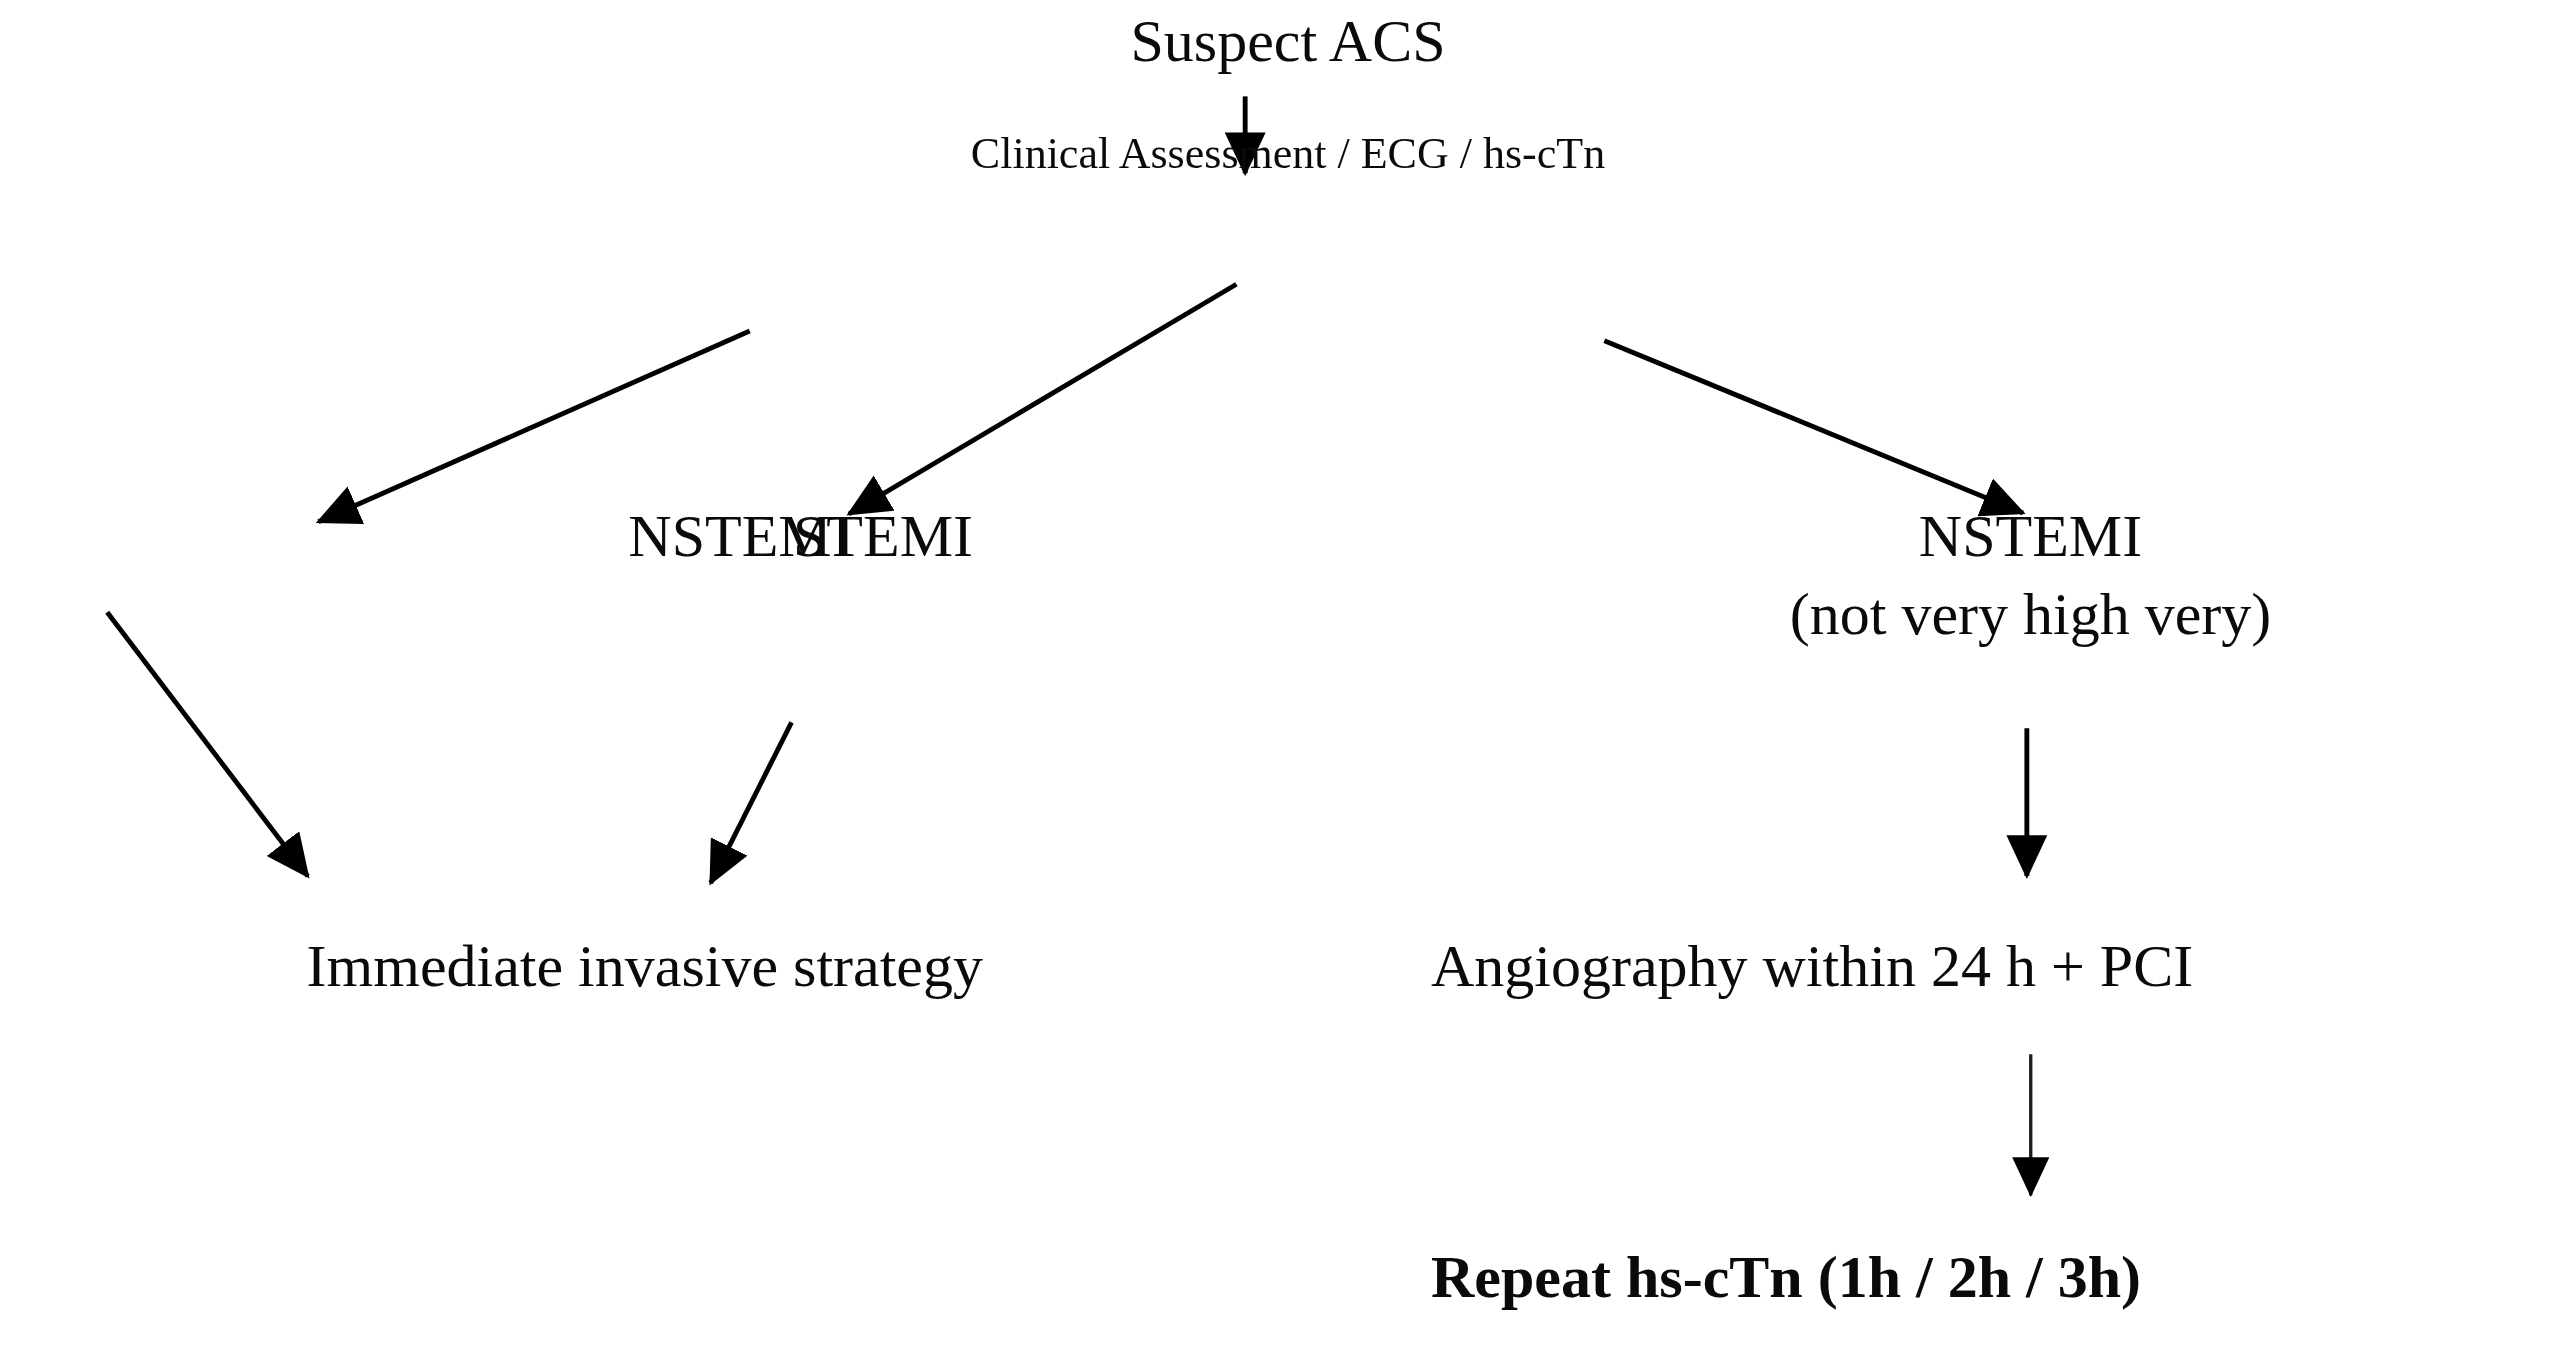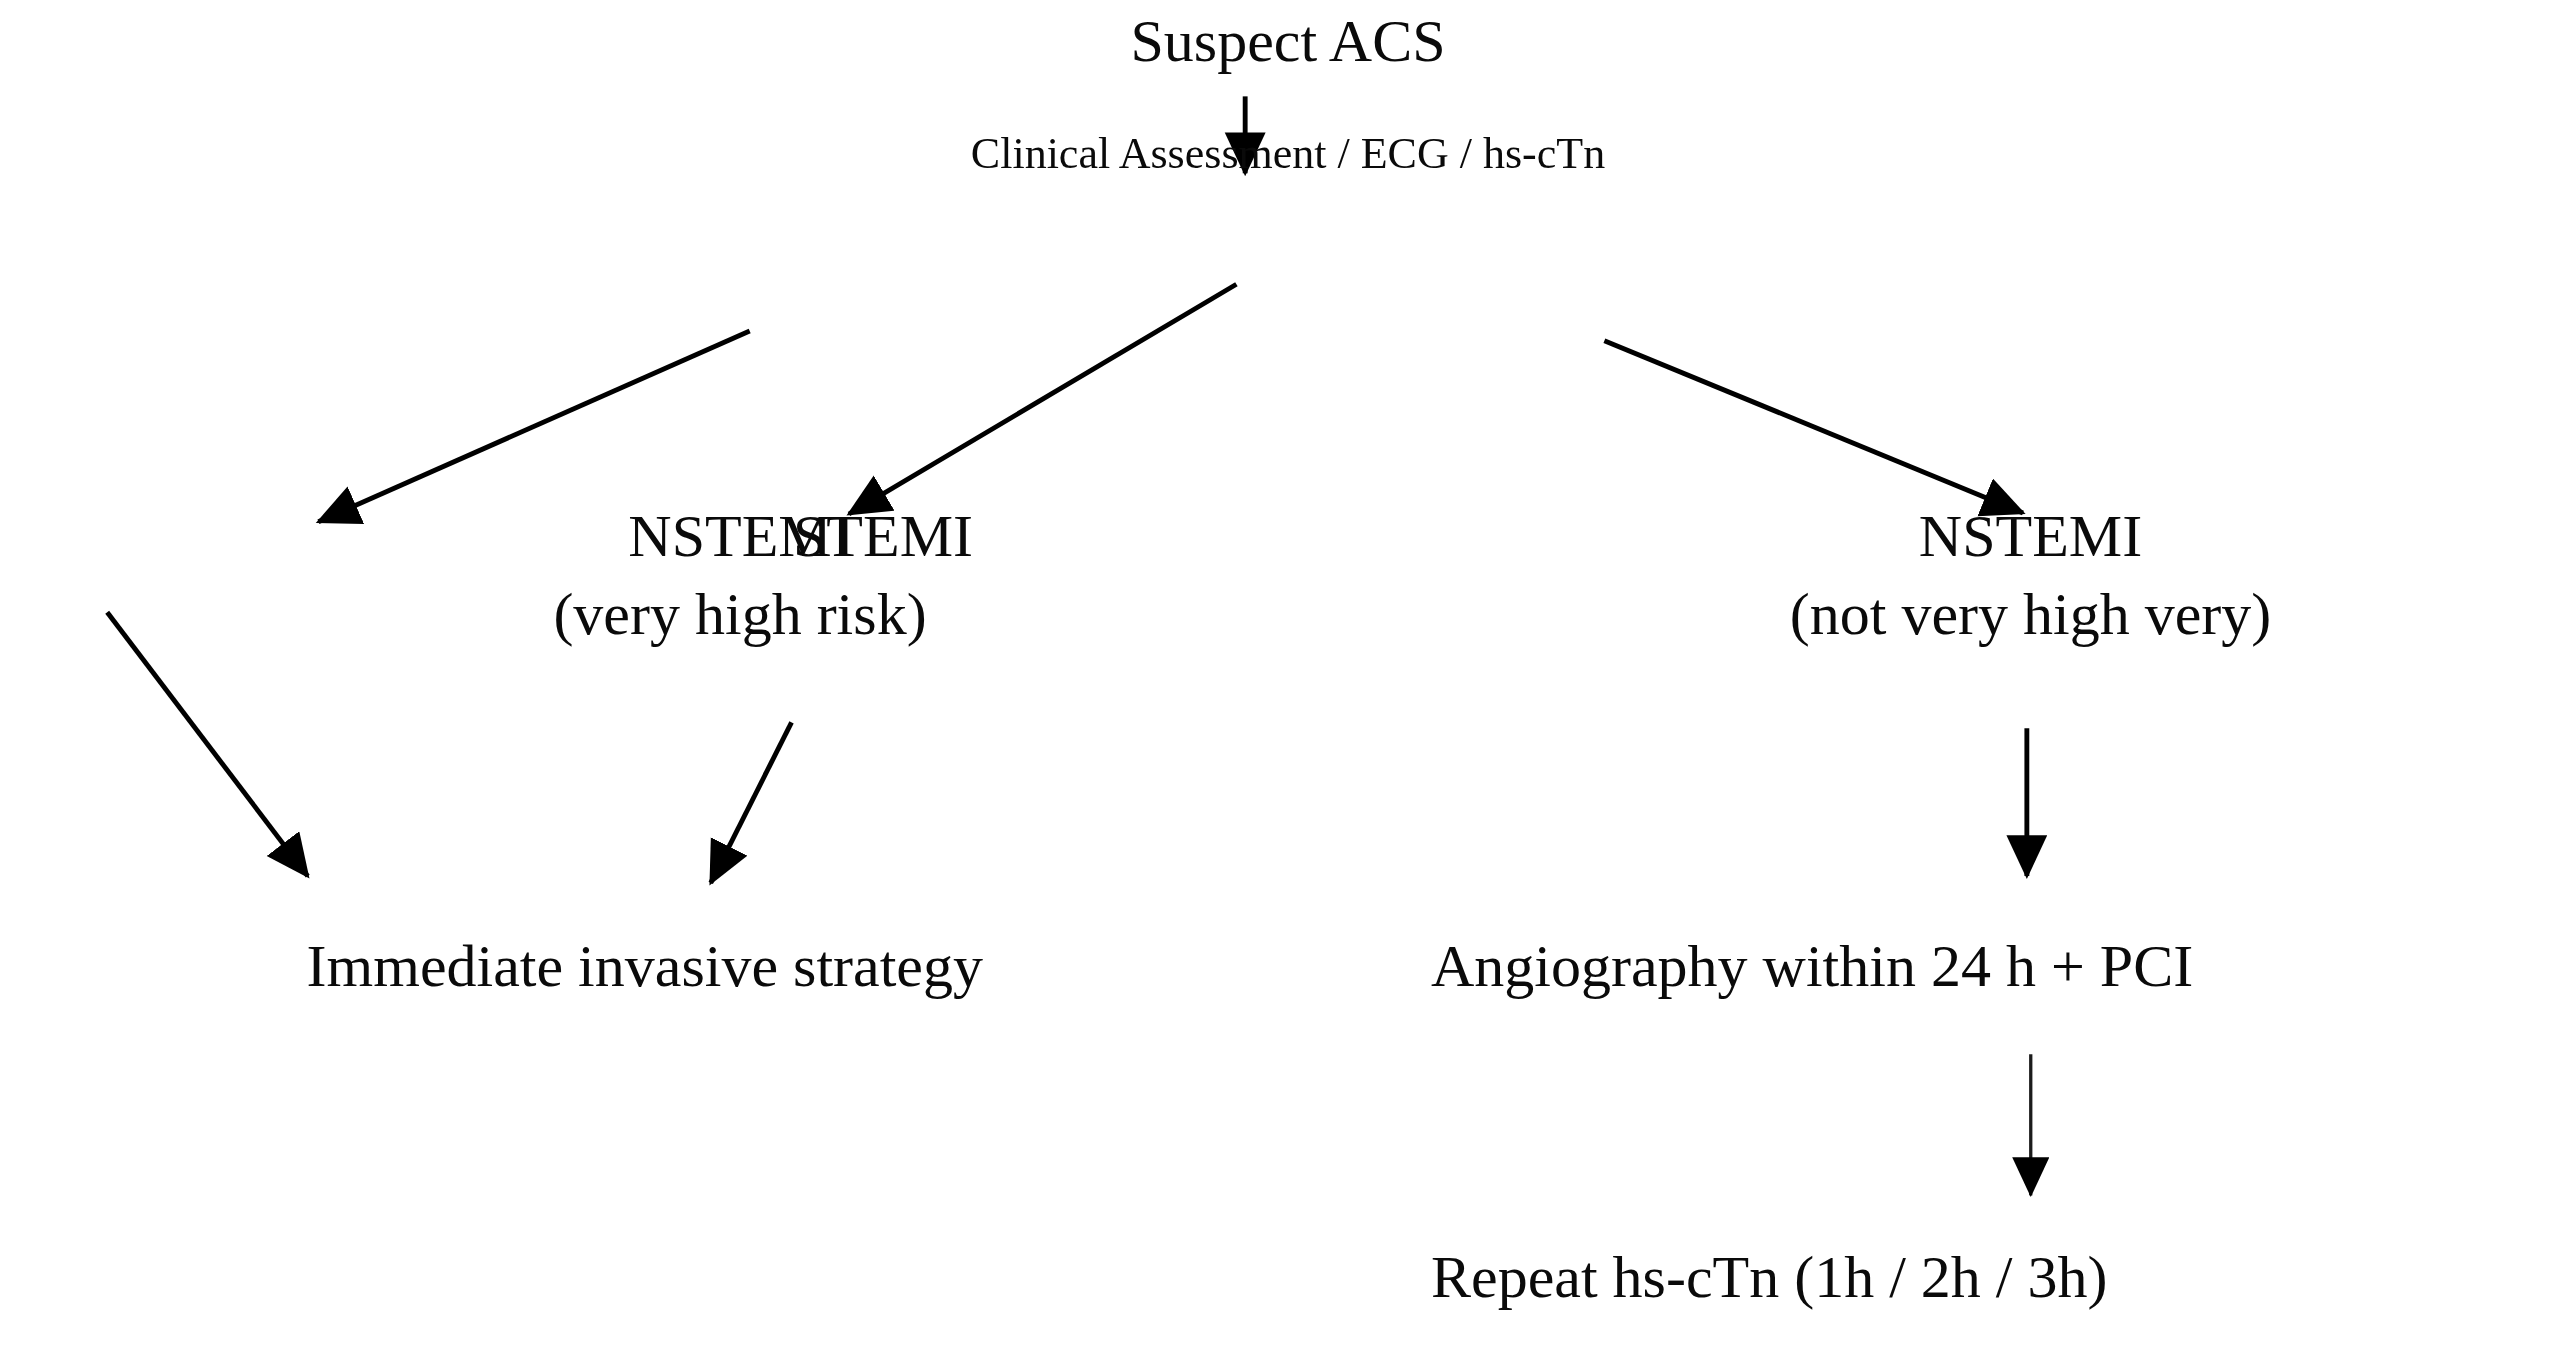--- a/index.html
+++ b/index.html
@@ -79,20 +79,21 @@
     top: 927px;
     font-size: 60px;
     text-align: left;
   }
   .n-repeat-hscnt {
     left: 1431px;
     width: 1145px;
     top: 1238px;
     font-size: 60px;
     text-align: left;
+    font-weight: bold;
   }
 </style>
 </head>
 <body>
 
 <div id="canvas">
 
   <svg id="edges" viewBox="0 0 2646 1394" width="2576" height="1357" xmlns="http://www.w3.org/2000/svg">
     <defs>
       <marker id="ah" markerWidth="11" markerHeight="11" refX="8.4" refY="4.2" orient="auto" markerUnits="strokeWidth">
@@ -143,21 +144,20 @@
   <div class="node n-clinical-assessment">
     <span class="node-line">Clinical Assessment / ECG / hs-cTn</span>
   </div>
 
   <div class="node n-stemi">
     <span class="node-line">STEMI</span>
   </div>
 
   <div class="node n-nstemi-vhr">
     <span class="node-line">NSTEMI</span>
-    <span class="node-line">(very high risk)</span>
   </div>
 
   <div class="node n-nstemi-nvhr">
     <span class="node-line">NSTEMI</span>
     <span class="node-line">(not very high very)</span>
   </div>
 
   <div class="node n-immediate-invasive">
     <span class="node-line">Immediate invasive strategy</span>
   </div>

